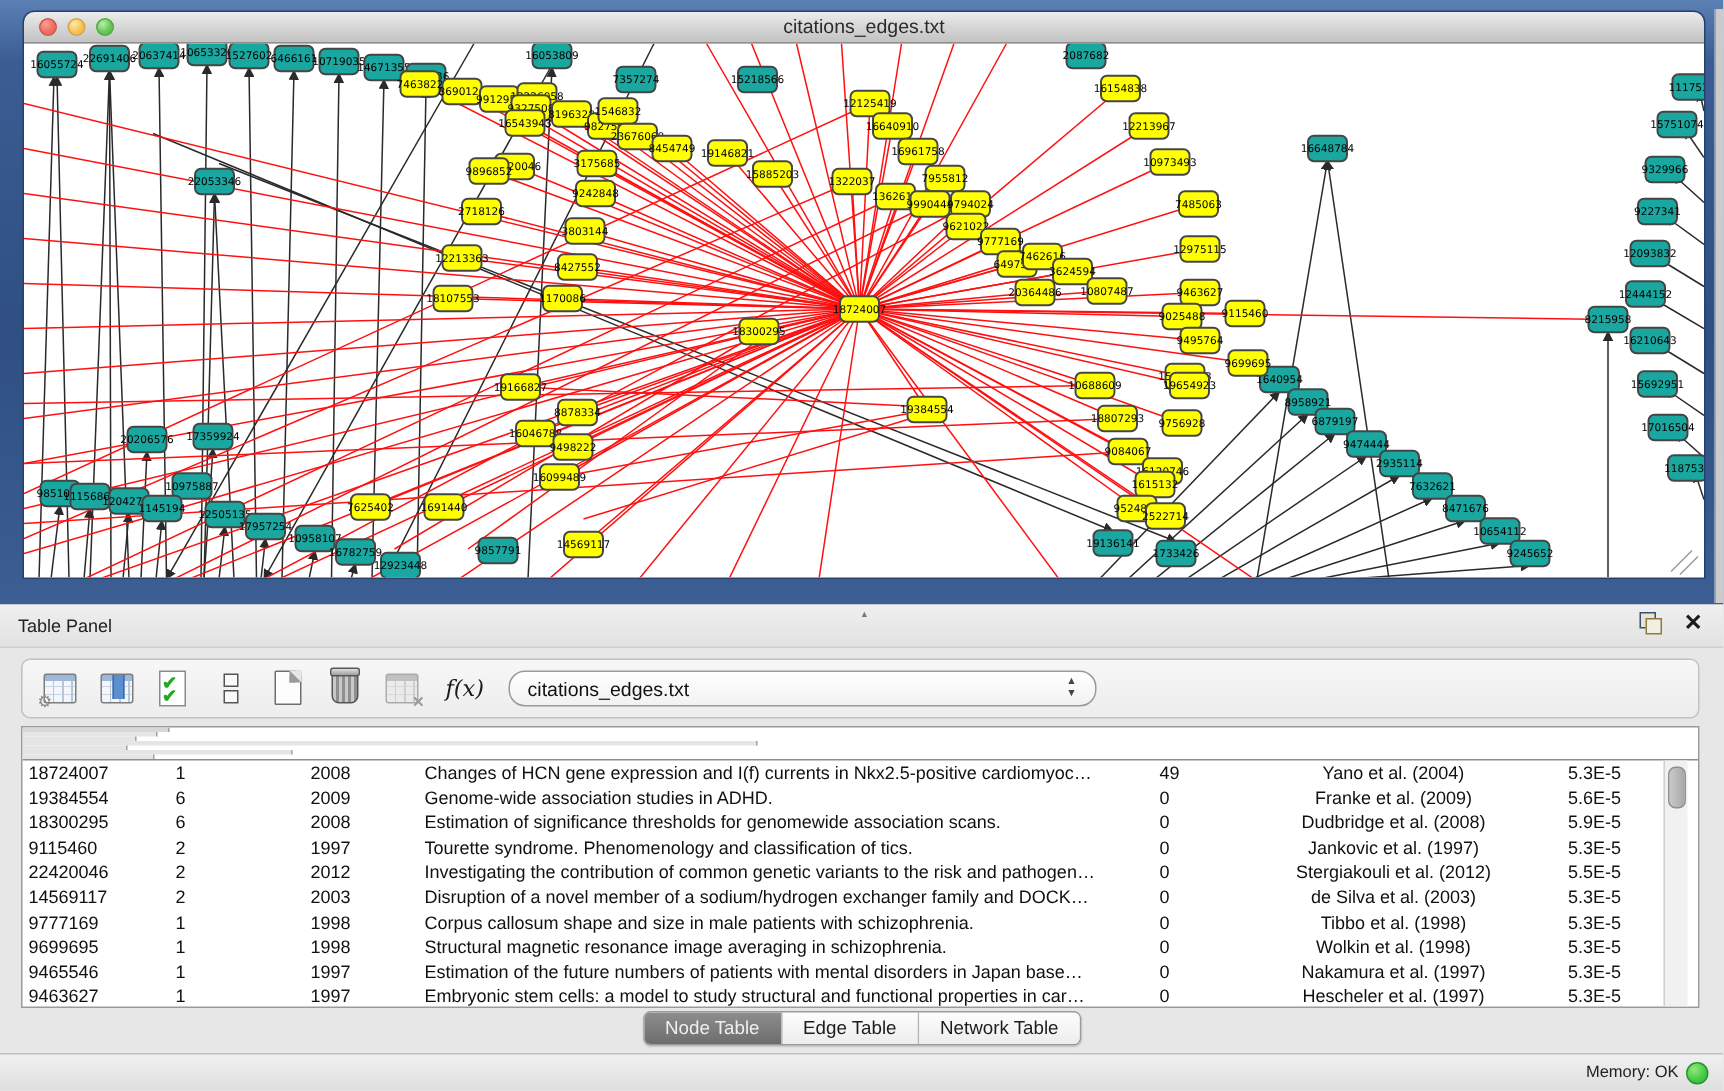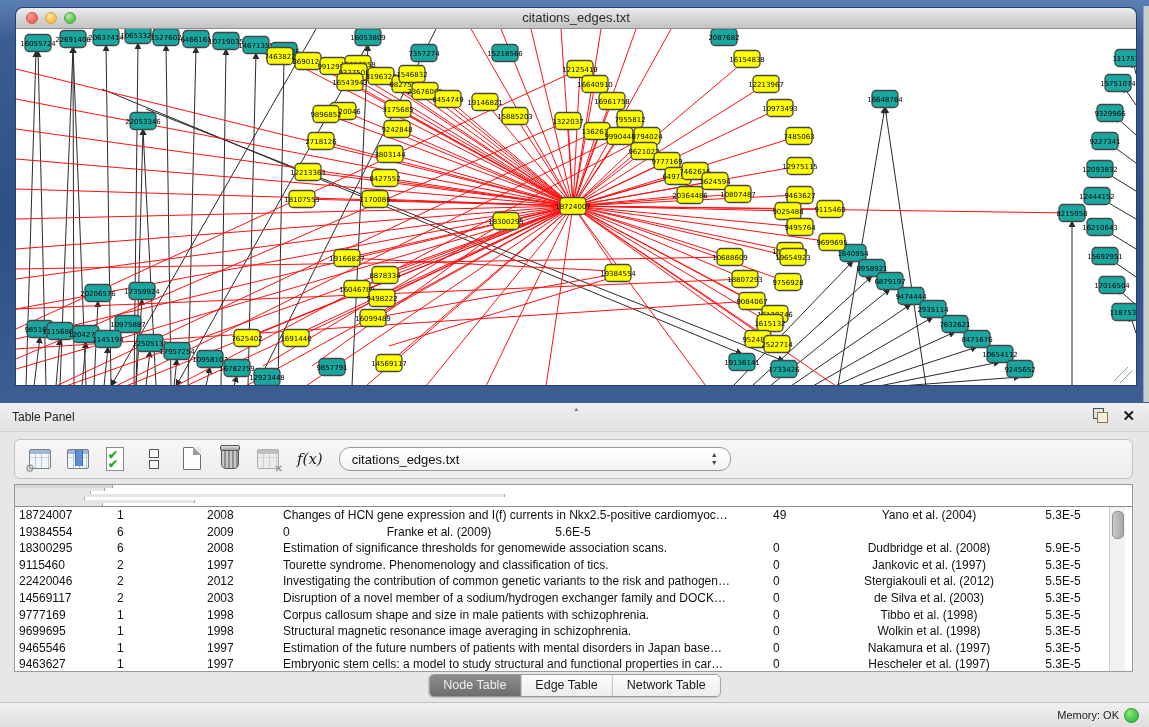--- a/index.html
+++ b/index.html
@@ -598,20 +598,21 @@
         <div class="td" style="width: 76px;">2008</div>
         <div class="td" style="width: 490px;">Changes of HCN gene expression and I(f) currents in Nkx2.5-positive cardiomyoc…</div>
         <div class="td" style="width: 70px;">49</div>
         <div class="td center" style="width: 180px;">Yano et al. (2004)</div>
         <div class="td center" style="width: 88px;">5.3E-5</div>
       </div>
       <div class="trow">
         <div class="td" style="width: 98px;">19384554</div>
         <div class="td" style="width: 90px;">6</div>
         <div class="td" style="width: 76px;">2009</div>
+        <div class="td" style="width: 490px;">Genome-wide association studies in ADHD.</div>
         <div class="td" style="width: 70px;">0</div>
         <div class="td center" style="width: 180px;">Franke et al. (2009)</div>
         <div class="td center" style="width: 88px;">5.6E-5</div>
       </div>
       <div class="trow">
         <div class="td" style="width: 98px;">18300295</div>
         <div class="td" style="width: 90px;">6</div>
         <div class="td" style="width: 76px;">2008</div>
         <div class="td" style="width: 490px;">Estimation of significance thresholds for genomewide association scans.</div>
         <div class="td" style="width: 70px;">0</div>

